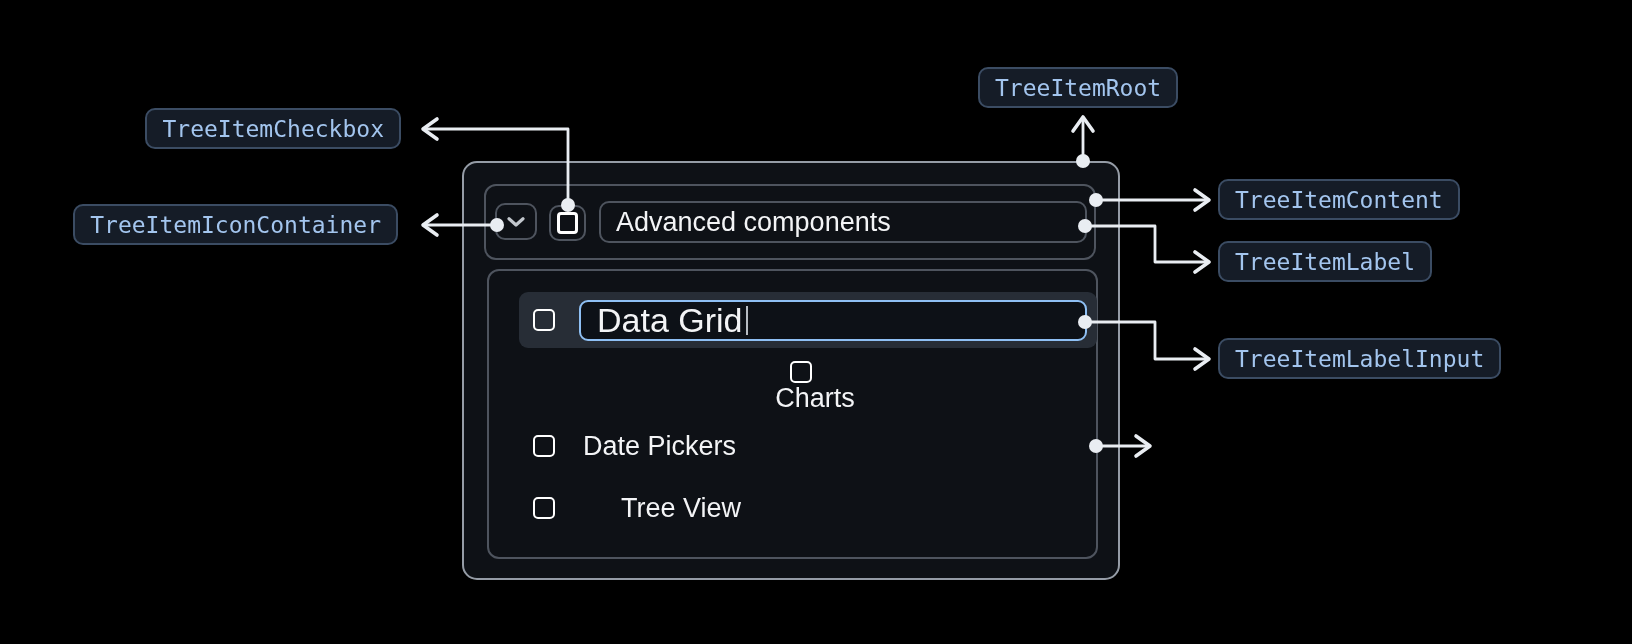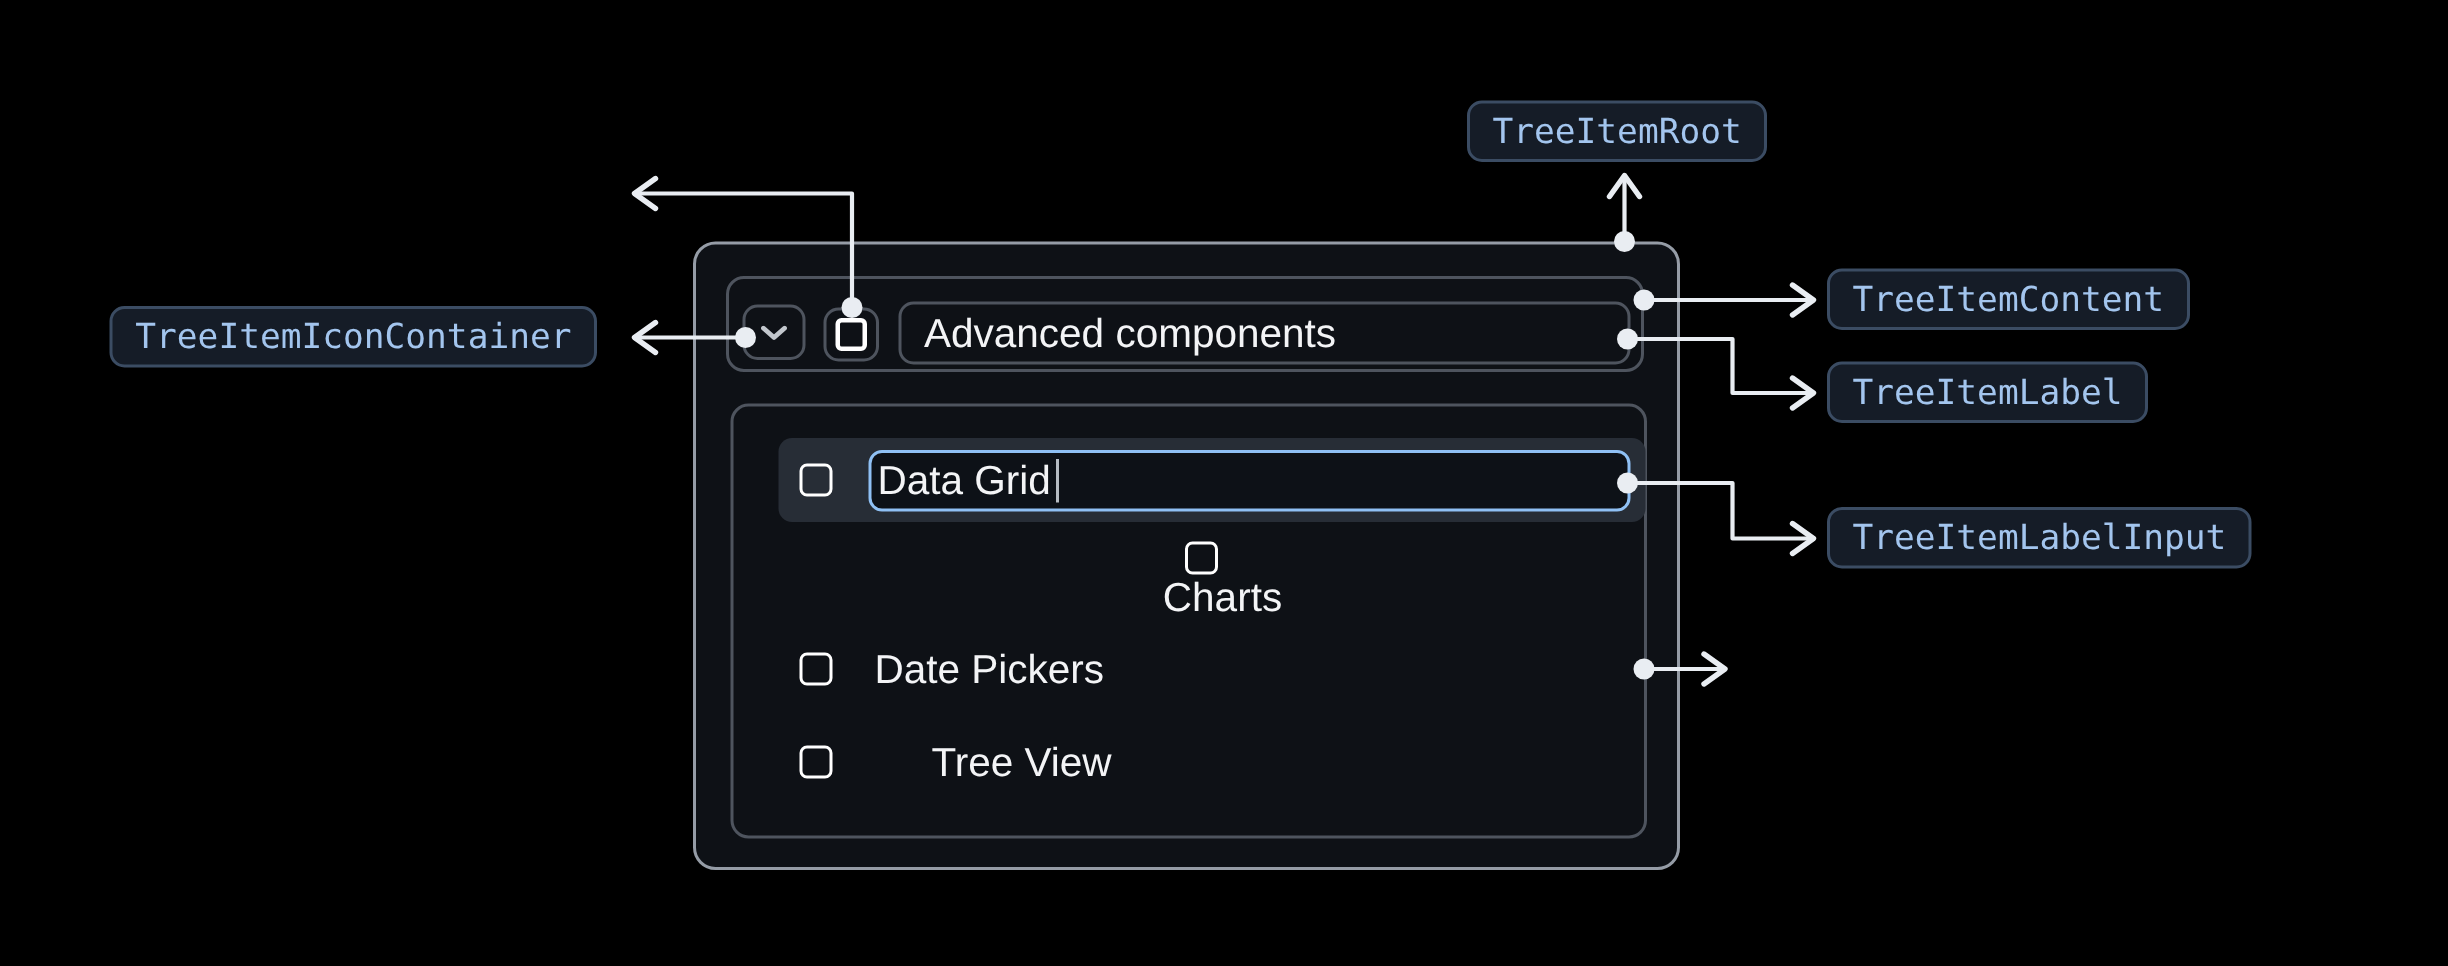--- a/index.html
+++ b/index.html
@@ -26,21 +26,21 @@
   }
   
   .box{position:absolute;box-sizing:border-box;}
   .root{
     left:462px;top:161px;width:658px;height:419px;
     background:var(--surface-bg);
     border:2px solid var(--surface-border);
     border-radius:15px;z-index:1;
   }
   .content{
-    left:20px;top:21px;width:612px;height:64px;
+    left:20px;top:21px;width:612px;height:76px;
     border:2px solid var(--inner-border);
     border-radius:12px;
   }
   .icon-container{
     left:9px;top:17px;width:42px;height:37px;
     border:2px solid var(--inner-border);
     border-radius:10px;
     display:flex;align-items:center;justify-content:center;
   }
   .checkbox-frame{
@@ -80,22 +80,22 @@
   .cb{
     box-sizing:border-box;flex:none;width:22px;height:22px;
     border:2.5px solid var(--checkbox-color);border-radius:5px;
     margin-right:28px;
   }
   .row-editing .cb{margin-right:24px;}
   .label-input{
     box-sizing:border-box;width:508px;height:41px;
     border:2px solid var(--input-border);border-radius:9px;
     background:var(--input-bg);
-    display:flex;align-items:center;padding-left:4px;
-    color:var(--item-text);font-size:27px;white-space:nowrap;
+    display:flex;align-items:center;padding-left:16px;
+    color:var(--item-text);font-size:34px;white-space:nowrap;
   }
   .caret{
     display:inline-block;width:2.5px;height:29px;
     background:#b6bcc3;margin-left:3px;flex:none;
   }
   
   .arrows{position:absolute;left:0;top:0;z-index:2;pointer-events:none;}
   .arrows path{stroke:var(--arrow-color);stroke-width:2.8;fill:none;
     stroke-linecap:round;stroke-linejoin:round;}
   .arrows path.head{stroke-width:3.6;}
@@ -199,19 +199,20 @@
       <path class="head" d="M1195 349 L1209 359 L1195 369"></path>
       <circle cx="1085" cy="322" r="7"></circle>
     </g>
     <g>
       <path d="M1096 446 H1146"></path>
       <path class="head" d="M1136 436 L1150 446 L1136 456"></path>
       <circle cx="1096" cy="446" r="7"></circle>
     </g>
   </svg>
 
+  <div class="badge b-checkbox">TreeItemCheckbox</div>
   <div class="badge b-iconcontainer">TreeItemIconContainer</div>
   <div class="badge b-root">TreeItemRoot</div>
   <div class="badge b-content">TreeItemContent</div>
   <div class="badge b-label">TreeItemLabel</div>
   <div class="badge b-labelinput">TreeItemLabelInput</div>
 
 </div>
 
 </body></html>

